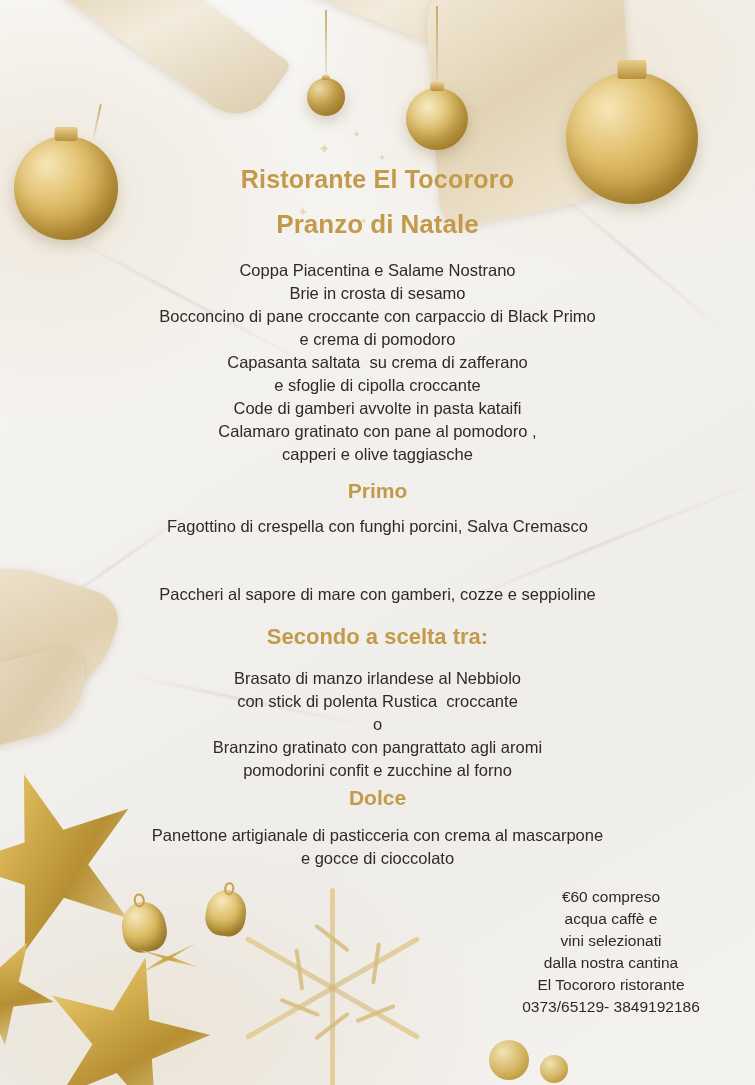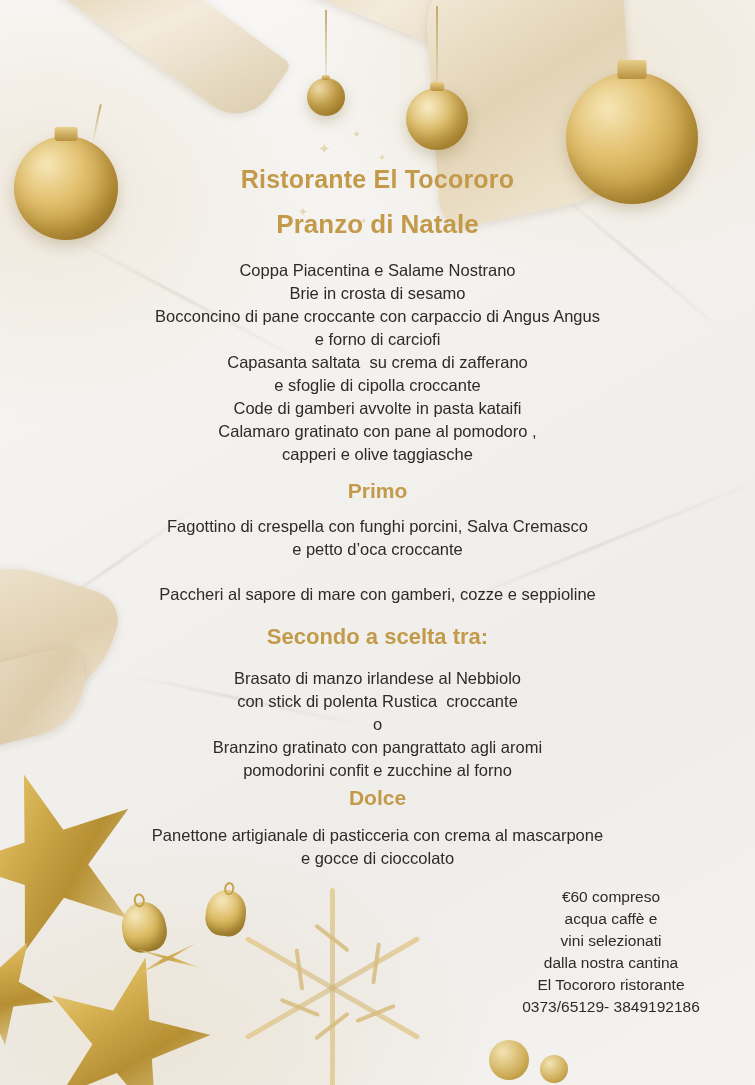--- a/index.html
+++ b/index.html
@@ -321,33 +321,32 @@
   <div class="small-deco sd-2"></div>
 
   <div class="content">
 
     <div class="title">Ristorante El Tocororo</div>
     <div class="subtitle">Pranzo di Natale</div>
 
     <div class="block antipasti">
       <div>Coppa Piacentina e Salame Nostrano</div>
       <div>Brie in crosta di sesamo</div>
-      <div>Bocconcino di pane croccante con carpaccio di Angus Angus</div>
-      <div>e forno di carciofi</div>
+      <div>Bocconcino di pane croccante con carpaccio di Black Primo</div>
+      <div>e crema di pomodoro</div>
       <div>Capasanta saltata  su crema di zafferano</div>
       <div>e sfoglie di cipolla croccante</div>
       <div>Code di gamberi avvolte in pasta kataifi</div>
       <div>Calamaro gratinato con pane al pomodoro ,</div>
       <div>capperi e olive taggiasche</div>
     </div>
 
     <div class="section-head h-primo">Primo</div>
     <div class="block primo">
       <div>Fagottino di crespella con funghi porcini, Salva Cremasco</div>
-      <div>e petto d’oca croccante</div>
     </div>
     <div class="block primo-2">
       <div>Paccheri al sapore di mare con gamberi, cozze e seppioline</div>
     </div>
 
     <div class="section-head h-secondo">Secondo a scelta tra:</div>
     <div class="block secondo">
       <div>Brasato di manzo irlandese al Nebbiolo</div>
       <div>con stick di polenta Rustica  croccante</div>
       <div>o</div>

